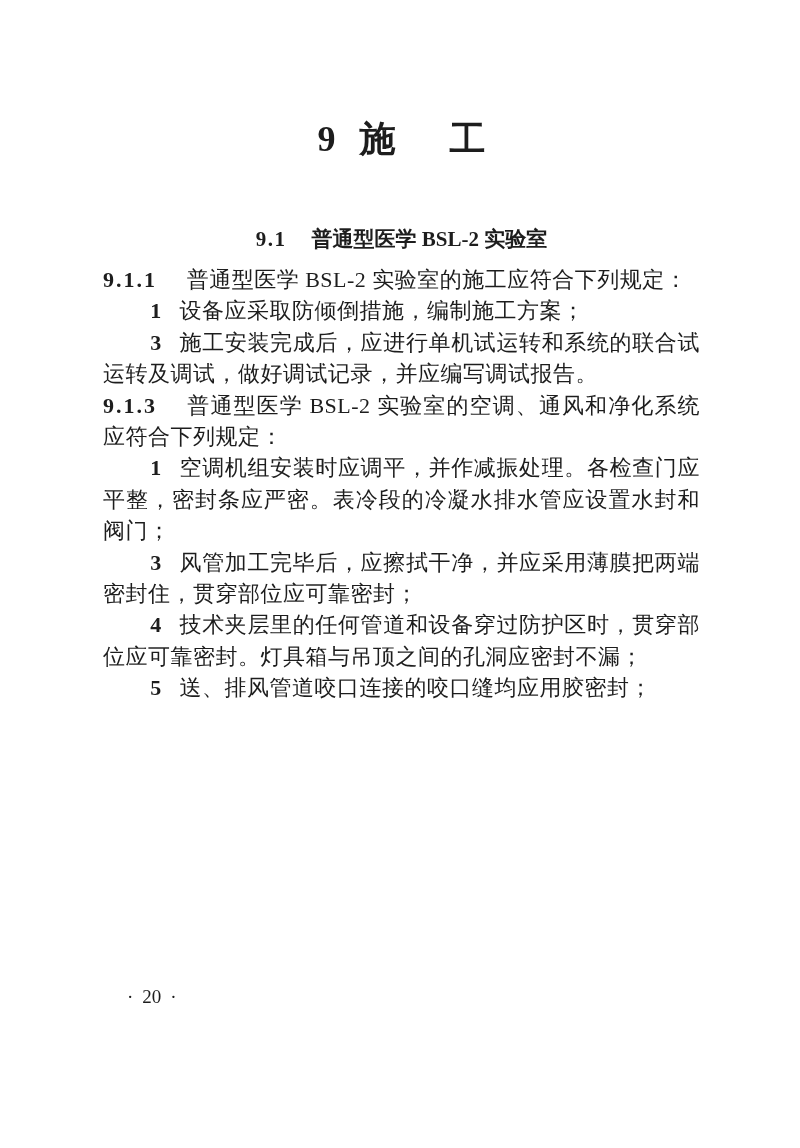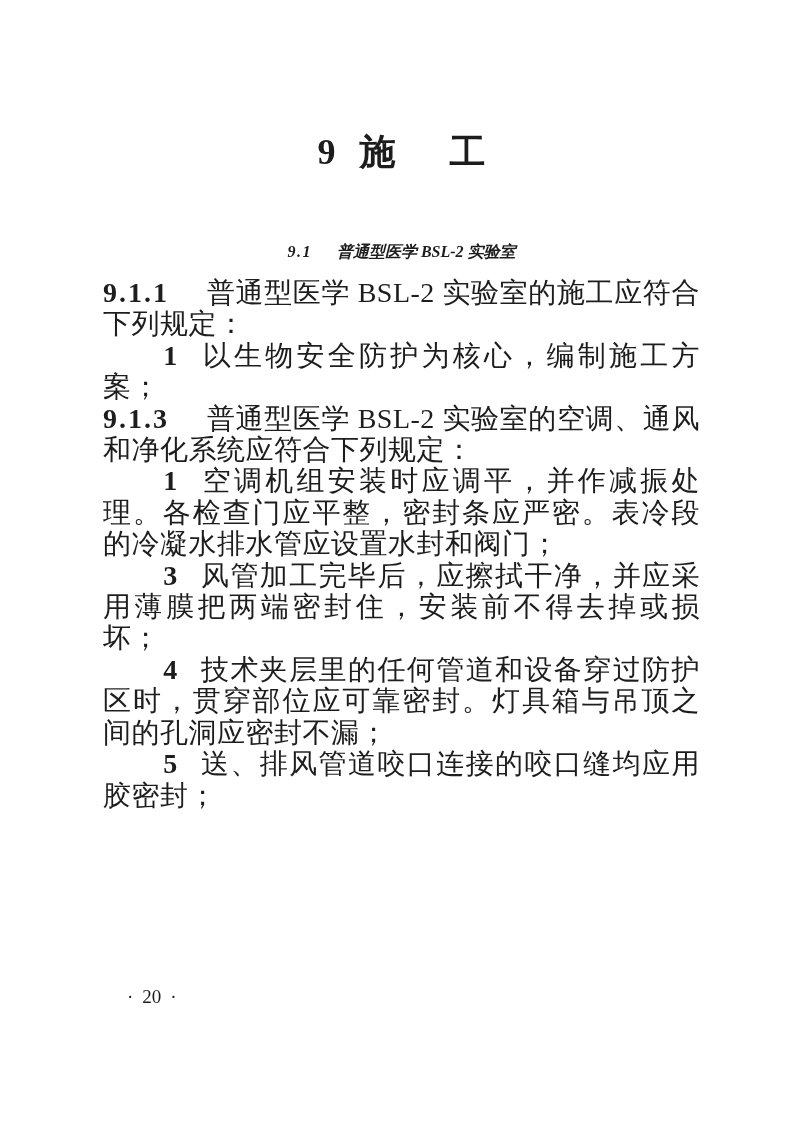--- a/index.html
+++ b/index.html
@@ -14,44 +14,43 @@
     margin: 0 auto;
     background: #ffffff;
     box-sizing: border-box;
     padding: 112px 100px 0 103px;
     color: #1d1d1d;
     font-family: "Liberation Serif", "DejaVu Serif", serif;
     overflow: hidden;
   }
   
   .chapter-title {
-    margin: 16px;
+    margin: 3px;
     text-align: center;
     font-size: 36px;
     line-height: 48px;
     font-weight: bold;
     white-space: nowrap;
   }
   .chapter-title .ch-num { margin-right: 24px; }
   .chapter-title .ch-word-1 { margin-right: 54px; }
   
   .section-title {
     margin: 63px 0 0 0;
     text-align: center;
-    font-size: 16px;
+    font-size: 21px;
     line-height: 26px;
     font-weight: bold;
     white-space: nowrap;
-    font-style: italic;
   }
   .section-title .sec-num { margin-right: 25px; letter-spacing: 1.5px; }
   
   .body-text {
     margin-top: 12px;
-    font-size: 28px;
+    font-size: 22px;
     line-height: 31.4px;
     letter-spacing: 0.5px;
     text-align: justify;
     text-align-last: left;
   }
   .para { margin: 0; }
   .para.item { text-indent: 2.15em; }
   .para .num {
     font-weight: bold;
   }
@@ -76,24 +75,25 @@
   <h1 class="chapter-title">
     <span class="ch-num">9</span><span class="ch-word-1">施</span><span class="ch-word-2">工</span>
   </h1>
 
   <h2 class="section-title">
     <span class="sec-num">9.1</span><span>普通型医学 BSL-2 实验室</span>
   </h2>
 
   <div class="body-text">
     <p class="para clause"><span class="num">9.1.1</span><span>普通型医学 BSL-2 实验室的施工应符合下列规定：</span></p>
-    <p class="para item"><span class="num">1</span><span>以生物安全防护为核心，编制施工方案；</span></p>
+    <p class="para item"><span class="num">1</span><span>设备应采取防倾倒措施，编制施工方案；</span></p>
+    <p class="para item"><span class="num">3</span><span>施工安装完成后，应进行单机试运转和系统的联合试运转及调试，做好调试记录，并应编写调试报告。</span></p>
     <p class="para clause"><span class="num">9.1.3</span><span>普通型医学 BSL-2 实验室的空调、通风和净化系统应符合下列规定：</span></p>
     <p class="para item"><span class="num">1</span><span>空调机组安装时应调平，并作减振处理。各检查门应平整，密封条应严密。表冷段的冷凝水排水管应设置水封和阀门；</span></p>
-    <p class="para item"><span class="num">3</span><span>风管加工完毕后，应擦拭干净，并应采用薄膜把两端密封住，安装前不得去掉或损坏；</span></p>
+    <p class="para item"><span class="num">3</span><span>风管加工完毕后，应擦拭干净，并应采用薄膜把两端密封住，贯穿部位应可靠密封；</span></p>
     <p class="para item"><span class="num">4</span><span>技术夹层里的任何管道和设备穿过防护区时，贯穿部位应可靠密封。灯具箱与吊顶之间的孔洞应密封不漏；</span></p>
     <p class="para item"><span class="num">5</span><span>送、排风管道咬口连接的咬口缝均应用胶密封；</span></p>
   </div>
 
   <div class="footer">
     <span class="dot">·</span><span>20</span><span class="dot">·</span>
   </div>
 
 </div>
 

